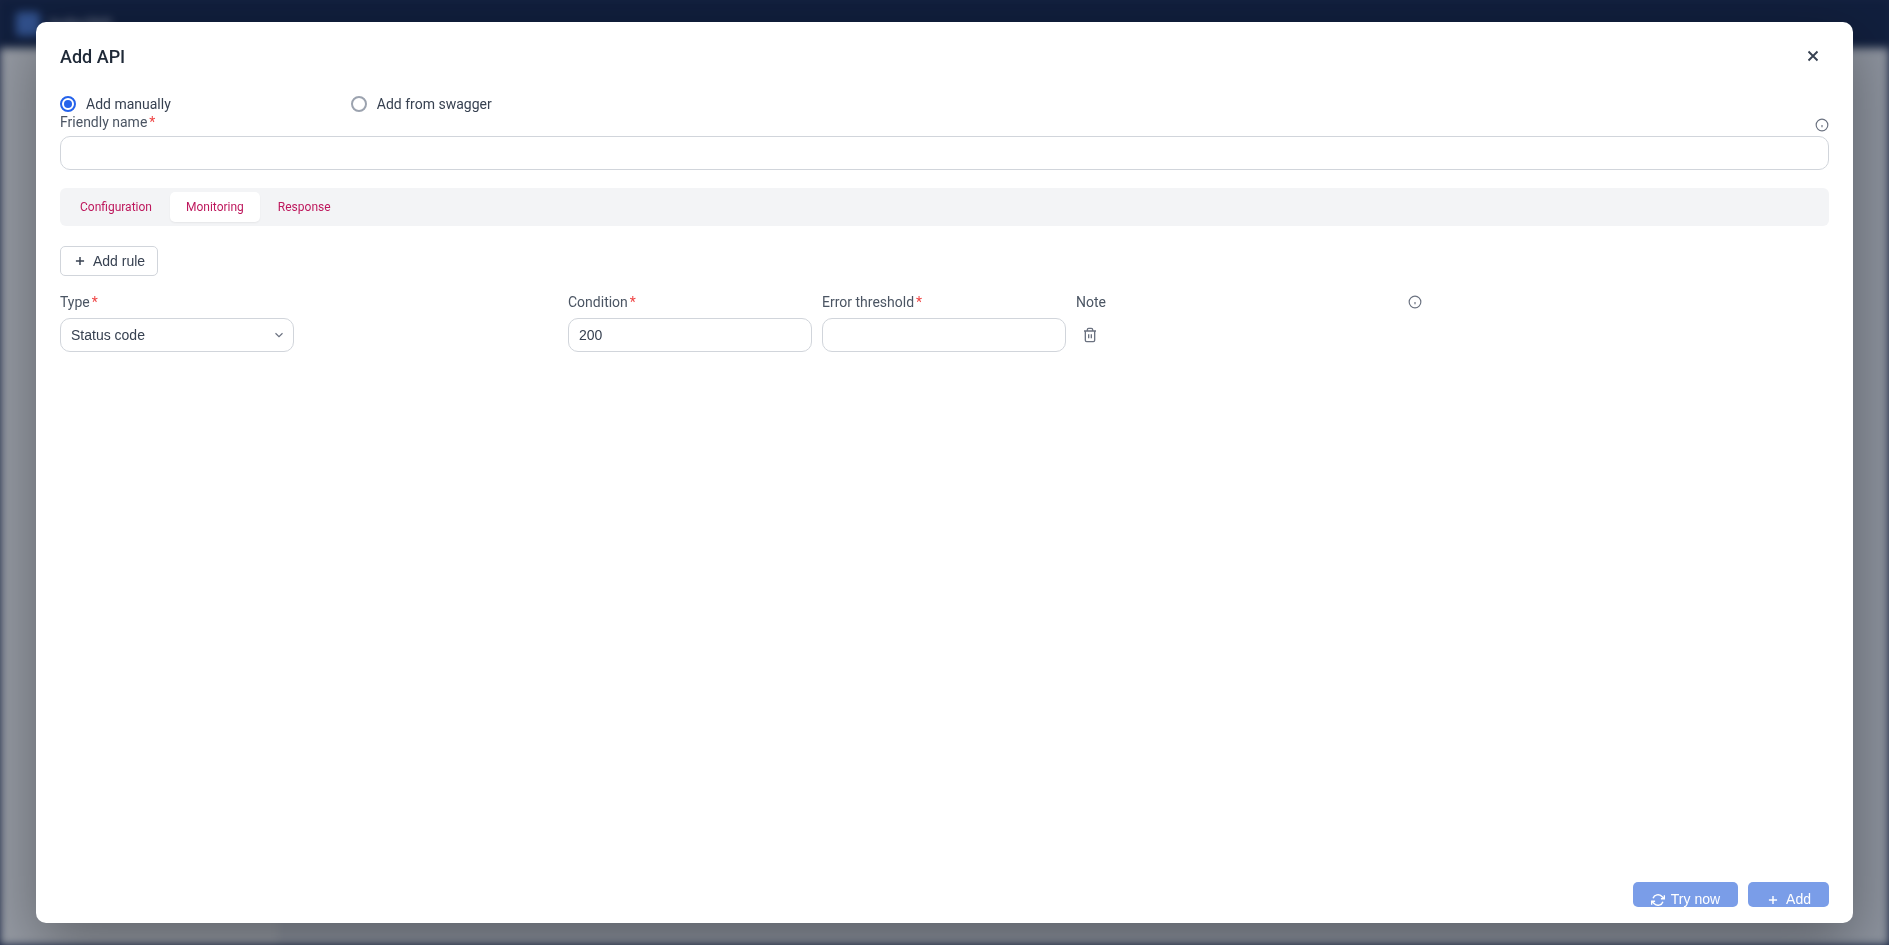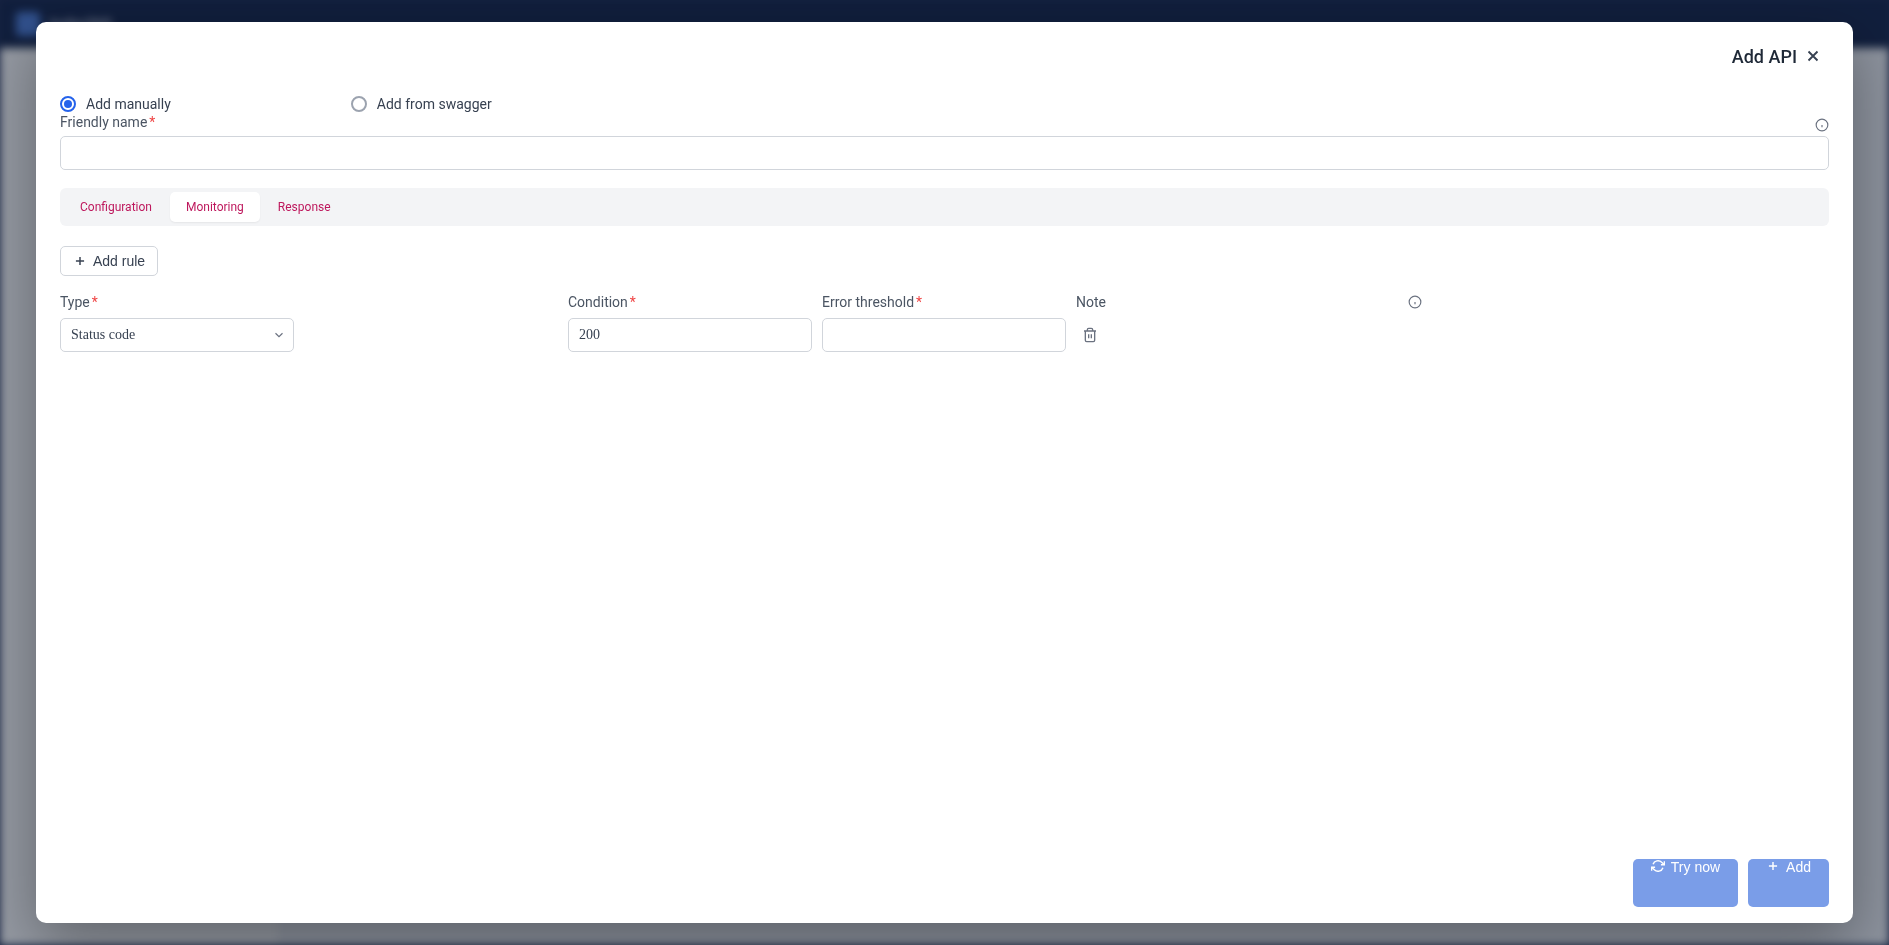--- a/index.html
+++ b/index.html
@@ -71,21 +71,20 @@
     .modal-header {
       display: flex;
       align-items: center;
       padding: 18px 24px 8px 24px;
     }
     .modal-title {
       font-size: 18px;
       font-weight: 500;
       color: #1f2937;
       flex: 1;
-      text-align: right;
     }
     .close-btn {
       width: 32px; height: 32px;
       display: flex;
       align-items: center;
       justify-content: center;
       cursor: pointer;
       color: #374151;
       border-radius: 4px;
     }
@@ -142,26 +141,26 @@
       justify-content: space-between;
     }
     .info-icon {
       width: 14px; height: 14px;
       color: #6b7280;
     }
     .text-input, .select-input {
       width: 100%;
       height: 34px;
       border: 1px solid #d1d5db;
-      border-radius: 5px;
+      border-radius: 10px;
       padding: 0 10px;
       font-size: 14px;
       color: #374151;
       background: #fff;
-      font-family: Liberation Serif, serif;
+      font-family: Liberation Sans, sans-serif;
     }
     .full-width-input {
       margin-bottom: 18px;
     }
     .tabs {
       background: #f3f4f6;
       border-radius: 6px;
       padding: 4px;
       display: flex;
       gap: 2px;
@@ -253,29 +252,29 @@
       border-radius: 4px;
     }
     .trash-btn svg { width: 16px; height: 16px; }
     .modal-footer {
       display: flex;
       justify-content: flex-end;
       gap: 10px;
       padding: 16px 24px;
     }
     .btn {
-      height: 48px;
+      height: 25px;
       padding: 0 18px;
       border: none;
       border-radius: 5px;
       font-size: 14px;
       font-weight: 500;
       cursor: pointer;
       display: inline-flex;
-      align-items: flex-start;
+      align-items: flex-end;
       gap: 6px;
       color: #fff;
     }
     .btn-try {
       background: #7a9de8;
     }
     .btn-add {
       background: #7a9de8;
     }
     .btn svg { width: 14px; height: 14px; }

